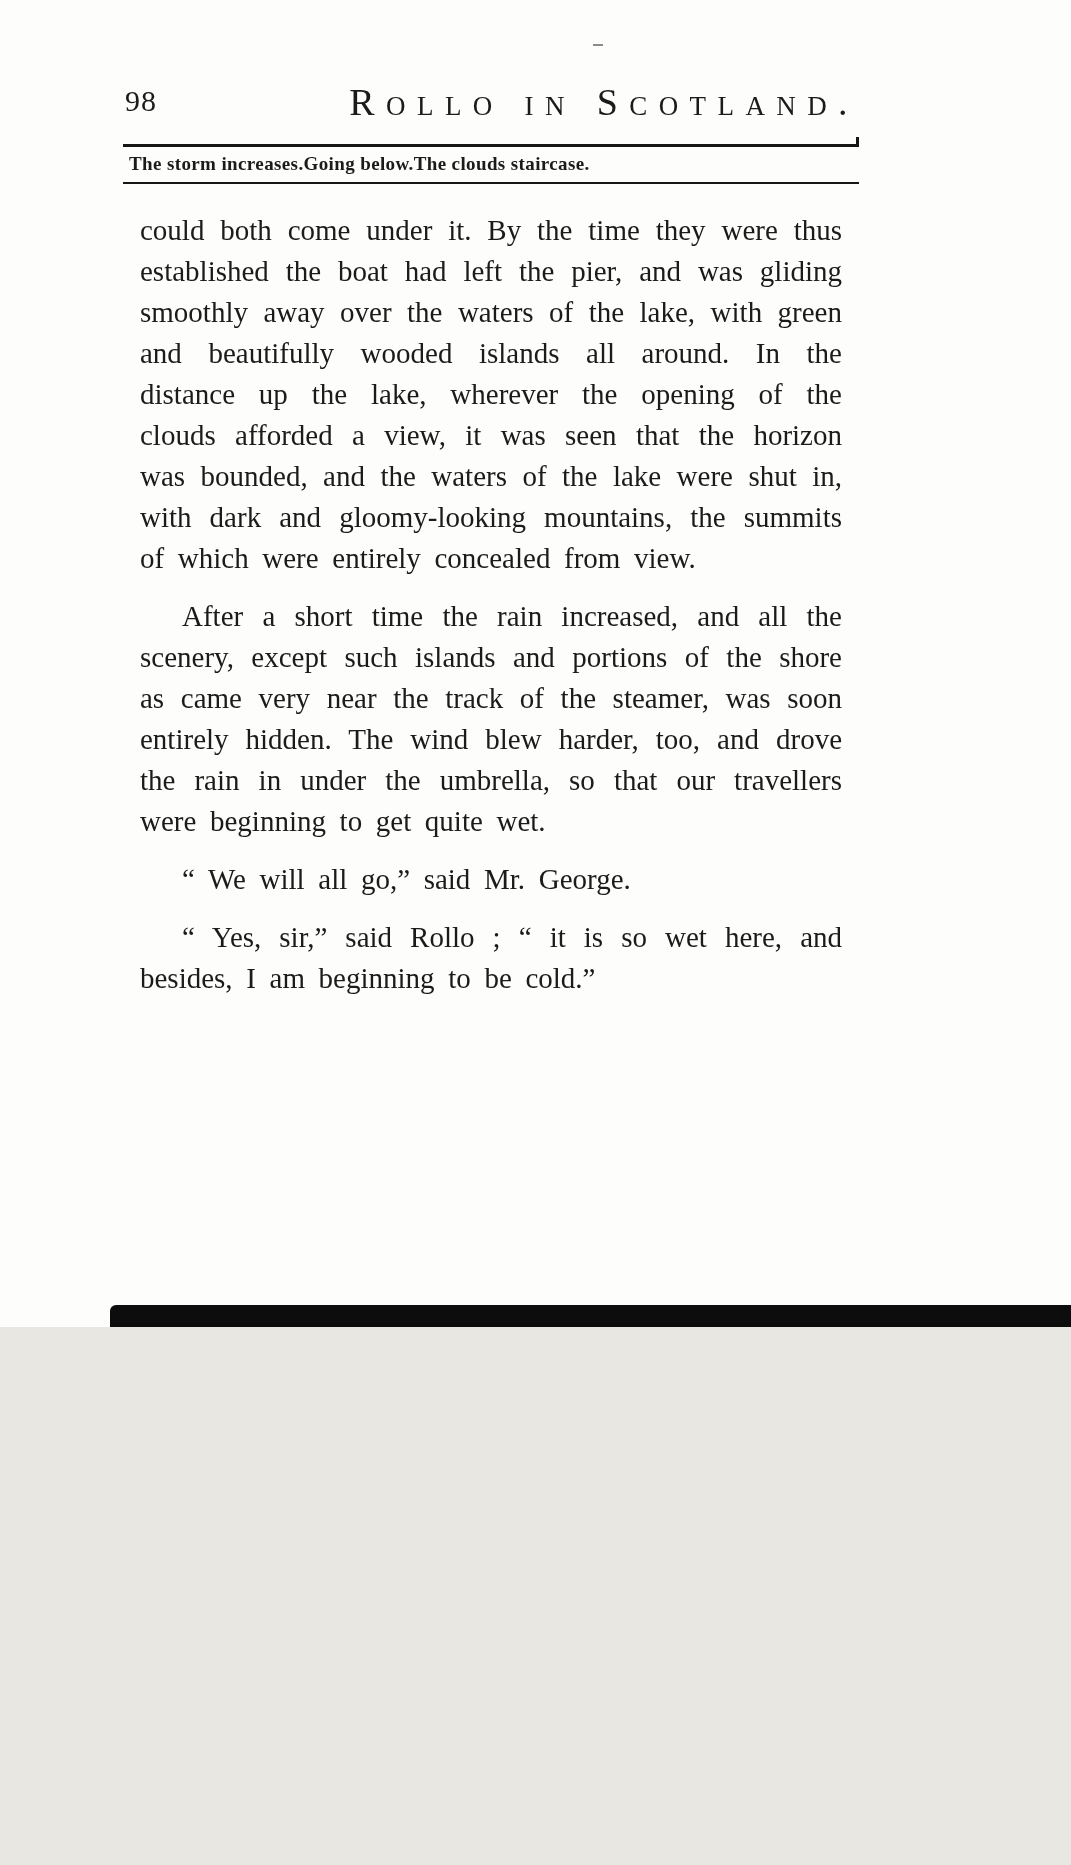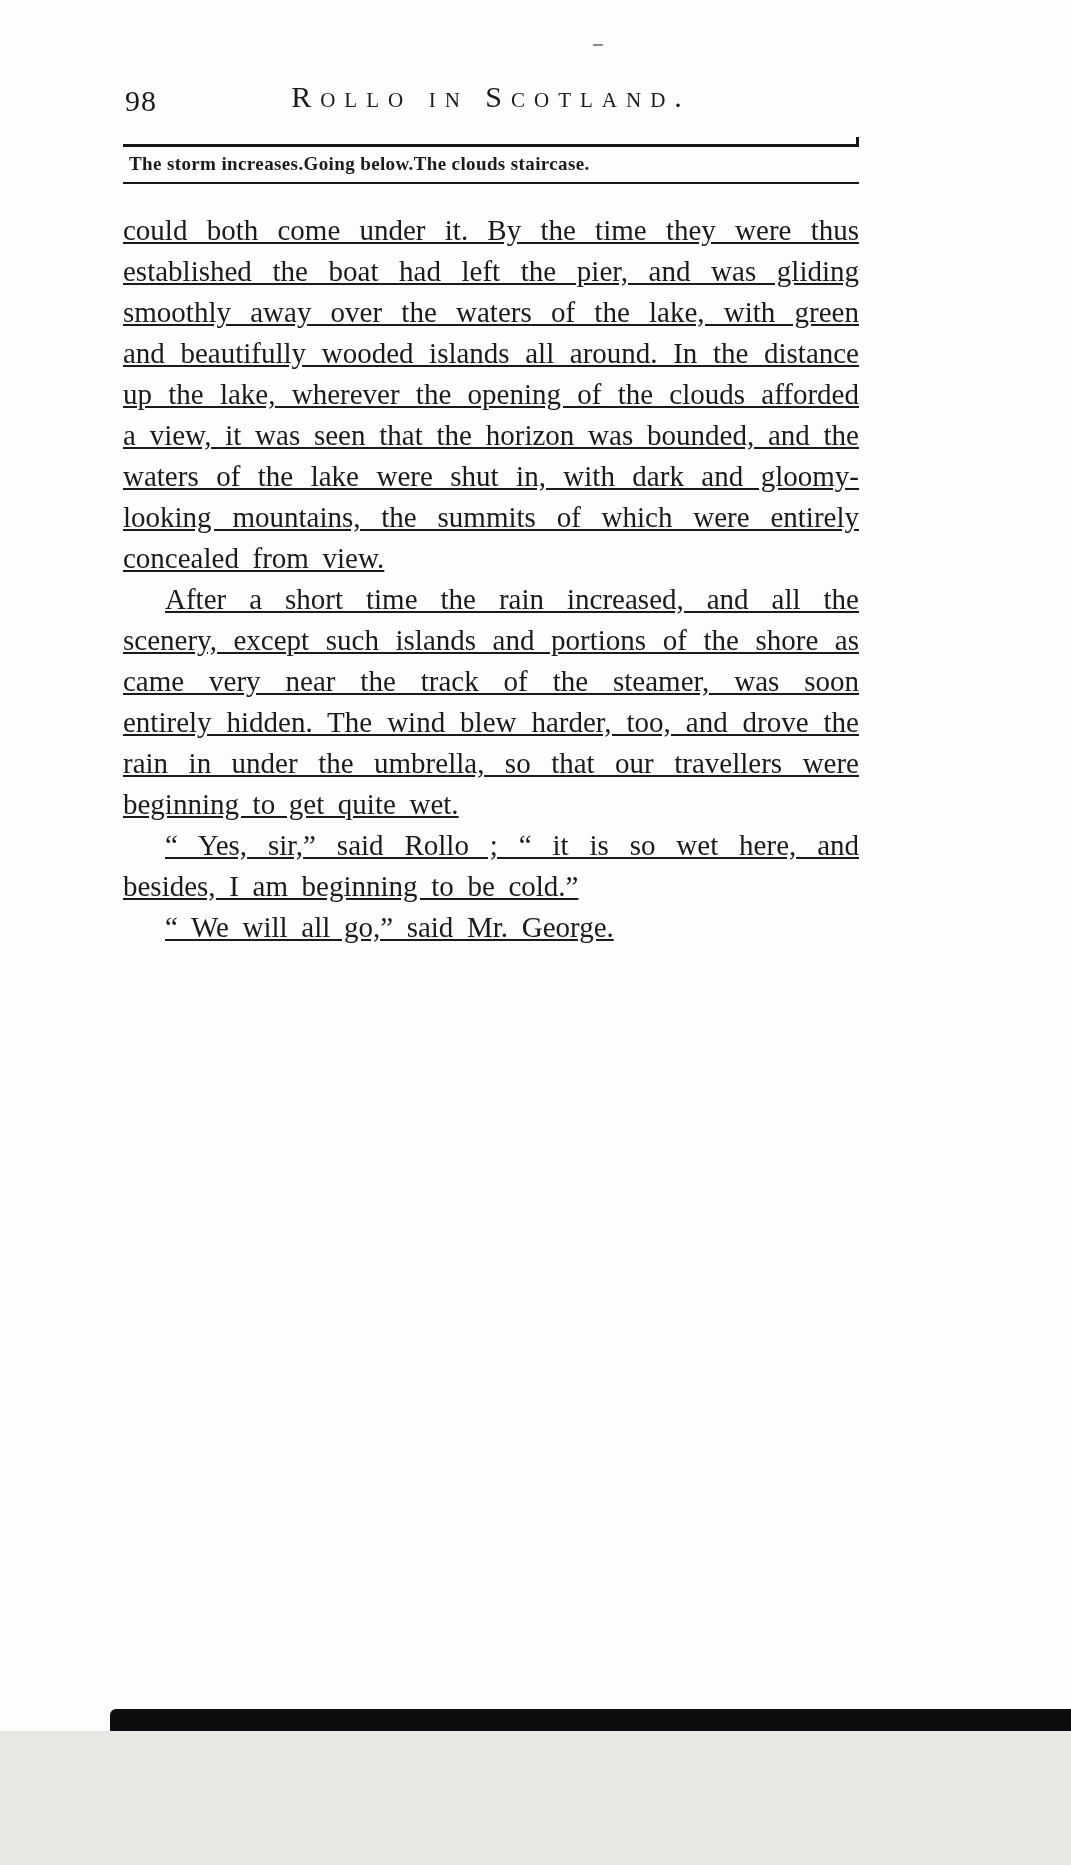--- a/index.html
+++ b/index.html
@@ -3,21 +3,21 @@
 <meta charset="utf-8">
 <style>
   html, body {
     margin: 0;
     padding: 0;
     background: #e9e7e2;
   }
   .page {
     position: relative;
     width: 1071px;
-    height: 1731px;
+    height: 1327px;
     margin: 0 auto;
     background: #fdfdfb;
     color: #1b1b1b;
     font-family: "Liberation Serif", serif;
     overflow: hidden;
     box-sizing: border-box;
   }
   .content {
     position: absolute;
     left: 123px;
@@ -30,22 +30,22 @@
   }
   .page-number {
     position: absolute;
     left: 2px;
     top: 4px;
     font-size: 30px;
     letter-spacing: 1px;
   }
   .book-title {
     margin: 0;
-    text-align: center;
-    font-size: 30px;
+    text-align: right;
+    font-size: 38px;
     font-weight: normal;
     font-variant: small-caps;
     letter-spacing: 0.3em;
     white-space: nowrap;
   }
   .rule {
     background: #161616;
     position: relative;
   }
   .rule-top {
@@ -75,23 +75,22 @@
     letter-spacing: 0.02em;
   }
   .body-text {
     margin-top: 26px;
     font-size: 29px;
     line-height: 41px;
     text-align: justify;
     word-spacing: 0.22em;
   }
   .body-text p {
-    margin: 0;
+    margin: 17px;
     text-indent: 42px;
-    text-decoration: underline;
   }
   .body-text p.noindent {
     text-indent: 0;
   }
   .scan-bar {
     position: absolute;
     left: 110px;
     right: 0;
     bottom: 0;
     height: 22px;
@@ -126,20 +125,20 @@
       <span>The storm increases.</span>
       <span>Going below.</span>
       <span>The clouds staircase.</span>
     </div>
 
     <div class="rule rule-bottom"></div>
 
     <main class="body-text">
       <p class="noindent">could both come under it.  By the time they were thus established the boat had left the pier, and was gliding smoothly away over the waters of the lake, with green and beautifully wooded islands all around.  In the distance up the lake, wherever the opening of the clouds afforded a view, it was seen that the horizon was bounded, and the waters of the lake were shut in, with dark and gloomy-looking mountains, the summits of which were entirely concealed from view.</p>
       <p>After a short time the rain increased, and all the scenery, except such islands and portions of the shore as came very near the track of the steamer, was soon entirely hidden.  The wind blew harder, too, and drove the rain in under the umbrella, so that our travellers were beginning to get quite wet.</p>
+      <p>“ We will all go,” said Mr. George.</p>
       <p>“ Yes, sir,” said Rollo ; “ it is so wet here, and besides, I am beginning to be cold.”</p>
-      <p>“ We will all go,” said Mr. George.</p>
     </main>
 
   </div>
 
   <div class="scan-bar"></div>
 </div>
 
 </body></html>

